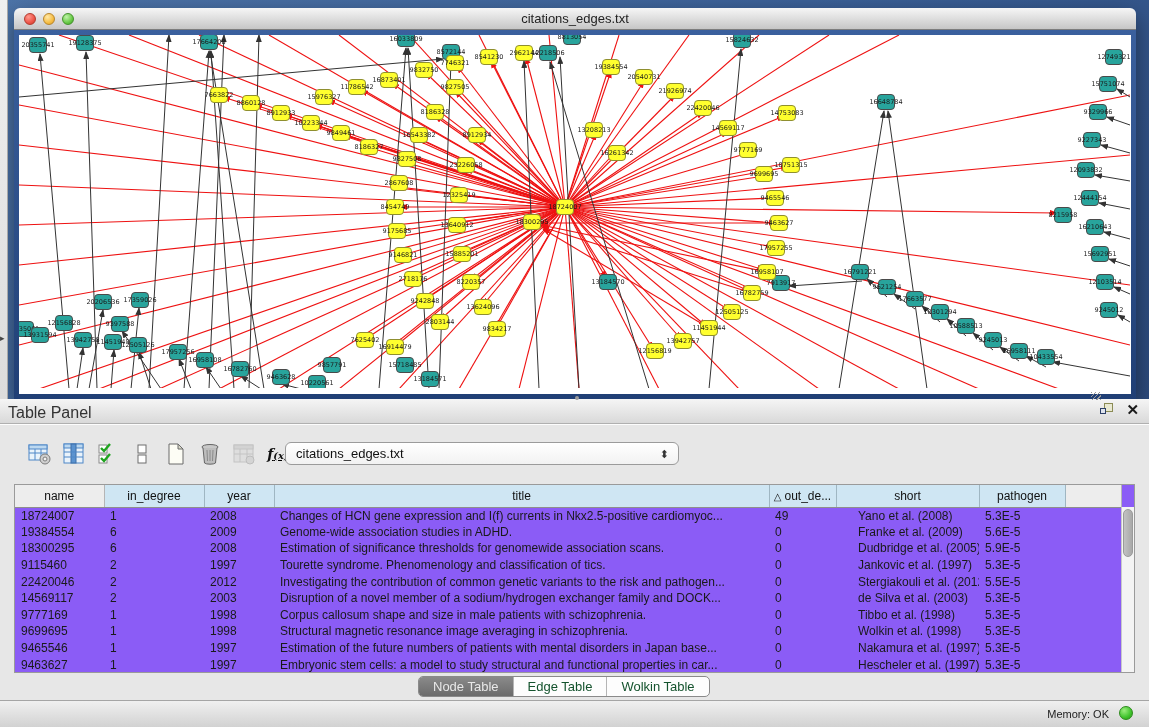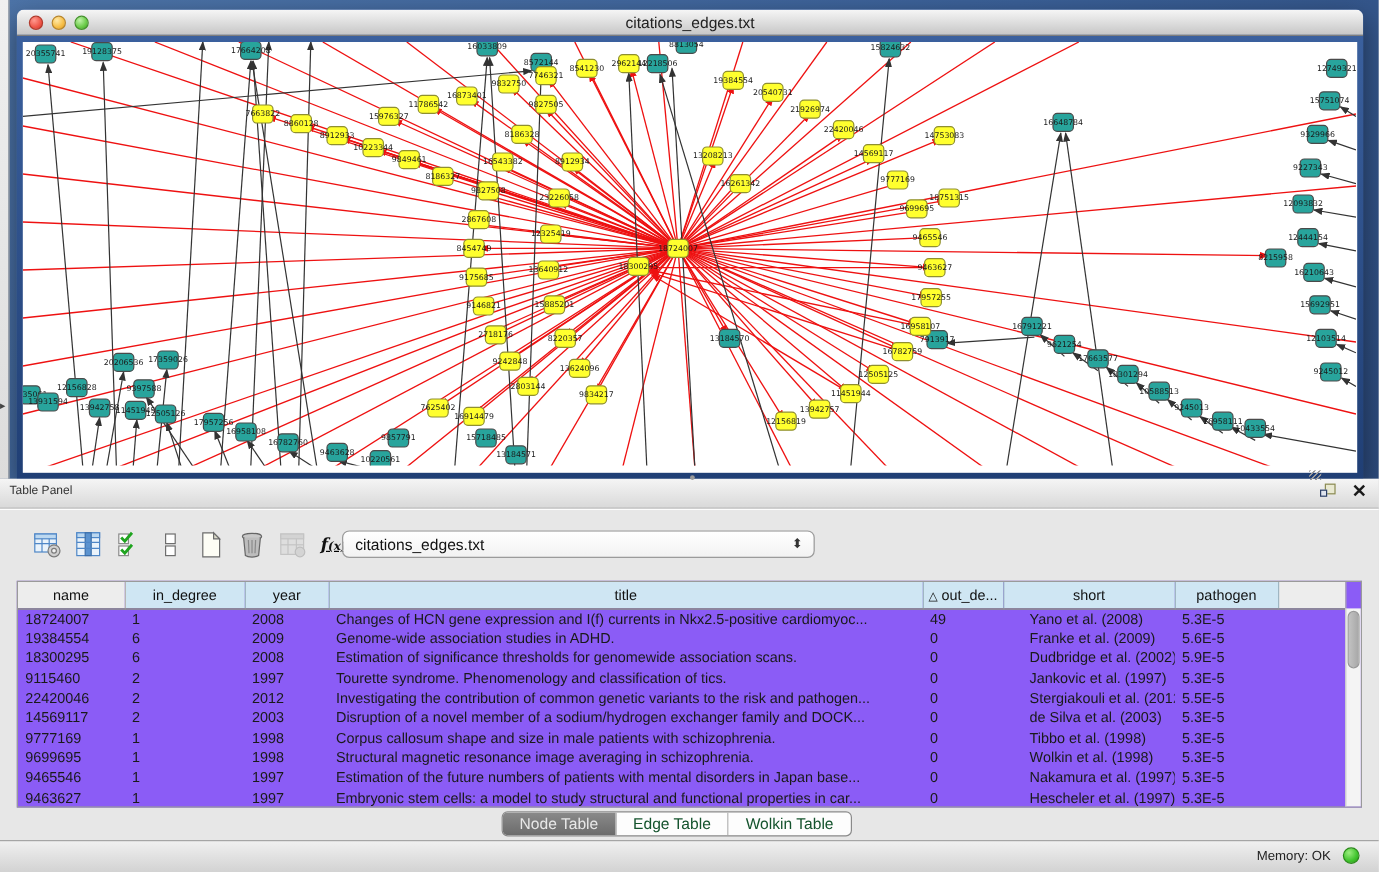--- a/index.html
+++ b/index.html
@@ -28,21 +28,21 @@
   .light.yellow{ background:radial-gradient(circle at 35% 30%, #ffe9a8, #f6bd44 60%, #d79a26); border:1px solid #b8862c; }
   .light.green { background:radial-gradient(circle at 35% 30%, #c0f3a9, #69ca47 60%, #3f9c28); border:1px solid #45922c; }
 
   .net-frame { position:absolute; top:22px; left:0; right:0; bottom:0; padding:5px; }
   .canvas { position:relative; width:100%; height:100%; background:#fff; overflow:hidden; }
   .canvas svg { position:absolute; left:0; top:0; }
 
   
   .panel-header { position:absolute; left:0; top:399px; width:1149px; height:25px;
     background:linear-gradient(#f5f5f5,#d9d9d9); border-bottom:1px solid #b0b0b0; }
-  .panel-title { position:absolute; left:8px; top:5px; font-size:10px; color:#333;text-align:center; }
+  .panel-title { position:absolute; left:8px; top:5px; font-size:16px; color:#333;text-align:center; }
   .panel-hdr-icons { position:absolute; right:10px; top:4px; display:flex; gap:12px; align-items:center; }
   .float-icon { position:relative; width:14px; height:14px; }
   .float-icon .sq1 { position:absolute; left:4px; top:0; width:9px; height:9px; border:1px solid #8b8b55; background:#e9e9d2; }
   .float-icon .sq2 { position:absolute; left:0; top:5px; width:6px; height:6px; border:1px solid #2c3f66; background:#dfe4ee; }
   .close-x { font-size:15px; font-weight:bold; color:#1a1a1a; line-height:14px; }
   .grip { position:absolute; right:48px; top:-7px; width:10px; height:8px;
     background:repeating-linear-gradient(135deg,#9a9a9a 0 1px, transparent 1px 3px); }
   .divider-dot { position:absolute; left:50%; top:-3px; width:4px; height:4px; border-radius:50%;
     background:#9a9a9a; }
 
@@ -809,21 +809,21 @@
               <td class="short-col">Franke et al. (2009)</td>
               <td>5.6E-5</td>
               <td></td>
             </tr>
             <tr>
               <td>18300295</td>
               <td>6</td>
               <td>2008</td>
               <td>Estimation of significance thresholds for genomewide association scans.</td>
               <td>0</td>
-              <td class="short-col">Dudbridge et al. (2002)</td>
+              <td class="short-col">Dudbridge et al. (2005)</td>
               <td>5.9E-5</td>
               <td></td>
             </tr>
             <tr>
               <td>9115460</td>
               <td>2</td>
               <td>1997</td>
               <td>Tourette syndrome. Phenomenology and classification of tics.</td>
               <td>0</td>
               <td class="short-col">Jankovic et al. (1997)</td>

